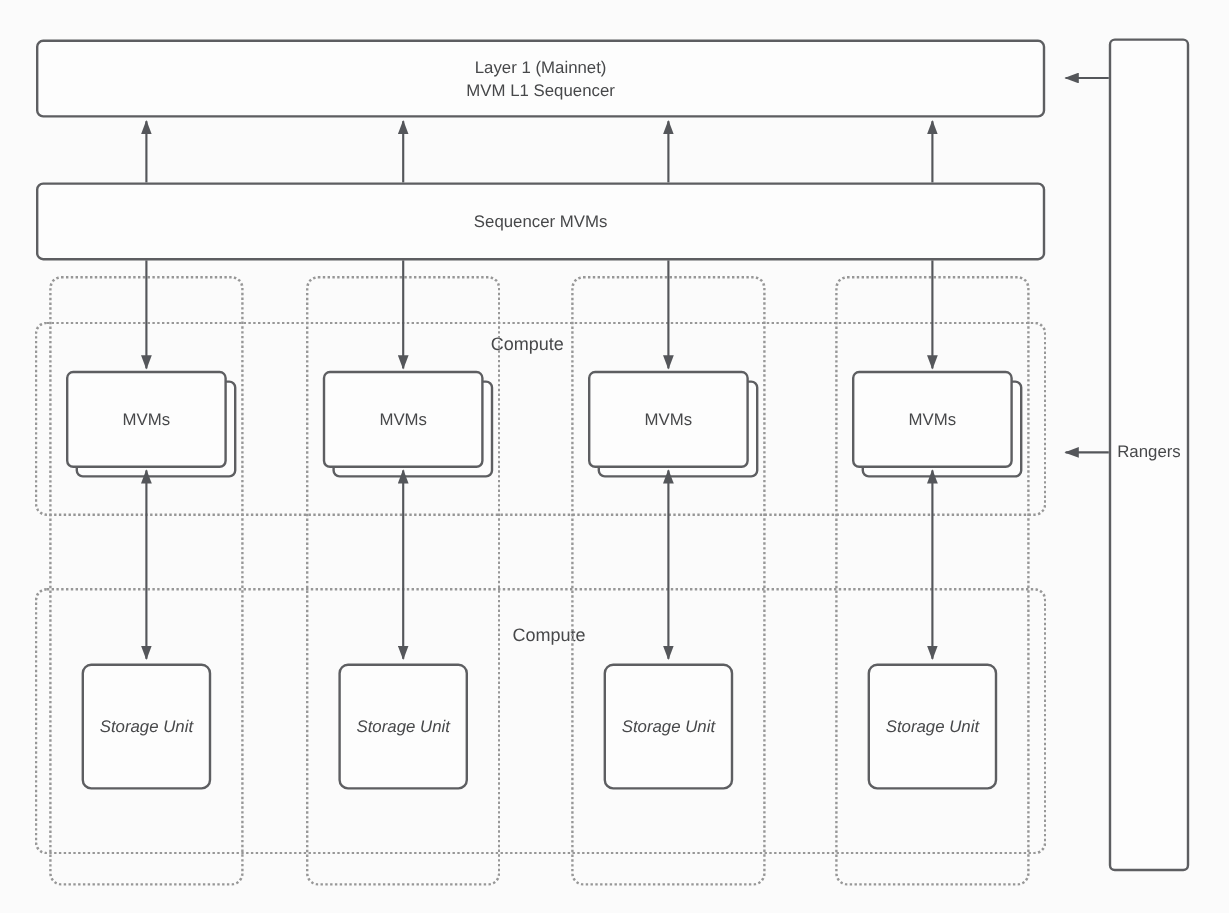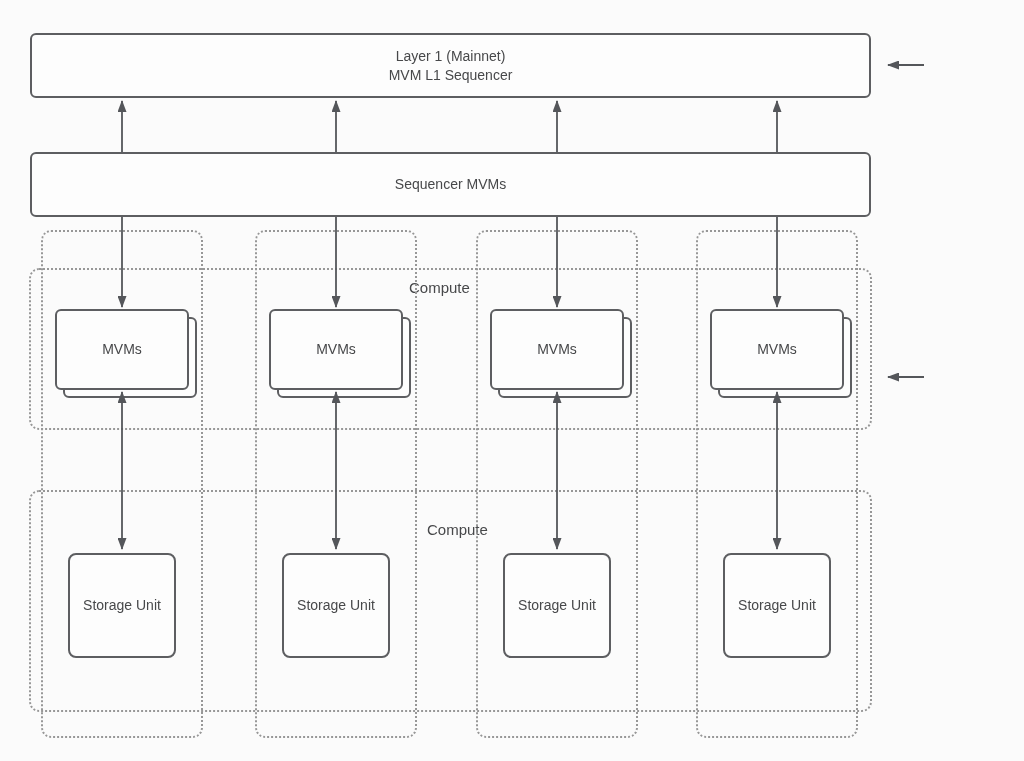--- a/index.html
+++ b/index.html
@@ -48,21 +48,21 @@
     top:317px;width:134px;height:81px;
     z-index:2;
   }
   .mvm{top:309px;width:134px;height:81px;}
   .su{top:553px;width:108px;height:105px;border-radius:8px;}
   
   .c1{--cx:122px;} .c2{--cx:336px;} .c3{--cx:557px;} .c4{--cx:777px;}
   .colrect.c1,.colrect.c2,.colrect.c3,.colrect.c4{left:calc(var(--cx) - 81px);}
   .mvm.c1,.mvm.c2,.mvm.c3,.mvm.c4{left:calc(var(--cx) - 67px);}
   .mvm-back.c1,.mvm-back.c2,.mvm-back.c3,.mvm-back.c4{left:calc(var(--cx) - 59px);}
-  .su.c1,.su.c2,.su.c3,.su.c4{left:calc(var(--cx) - 54px);}
+  .su.c1,.su.c2,.su.c3,.su.c4{left:calc(var(--cx) - 54px);font-style:italic;}
 
   .layer1{left:30px;top:33px;width:841px;height:65px;}
   .sequencer{left:30px;top:152px;width:841px;height:65px;}
   .compute-zone{left:29px;top:268px;width:843px;height:162px;}
   .storage-zone{left:29px;top:490px;width:843px;height:222px;}
   .compute-zone .zone-label{left:378px;top:9px;}
   .storage-zone .zone-label{left:396px;top:29px;}
   .rangers{left:924px;top:32px;width:67px;height:694px;border-radius:5px;}
   .rangers span{position:relative;top:-3px;}
 
@@ -118,20 +118,23 @@
   <div class="box su c2">
     <span>Storage Unit</span>
   </div>
   <div class="box su c3">
     <span>Storage Unit</span>
   </div>
   <div class="box su c4">
     <span>Storage Unit</span>
   </div>
 
+  <div class="box rangers">
+    <span>Rangers</span>
+  </div>
 
   <svg class="arrows" width="1024" height="761" viewBox="0 0 1024 761">
     <defs>
       <marker id="ah" markerUnits="userSpaceOnUse" markerWidth="12" markerHeight="9" refX="11" refY="4.5" orient="auto-start-reverse">
         <path class="ah-path" d="M0,0 L12,4.5 L0,9 Z"></path>
       </marker>
     </defs>
 
     <g>
       <line class="connector" x1="122" y1="152" x2="122" y2="101" marker-end="url(#ah)"></line>

